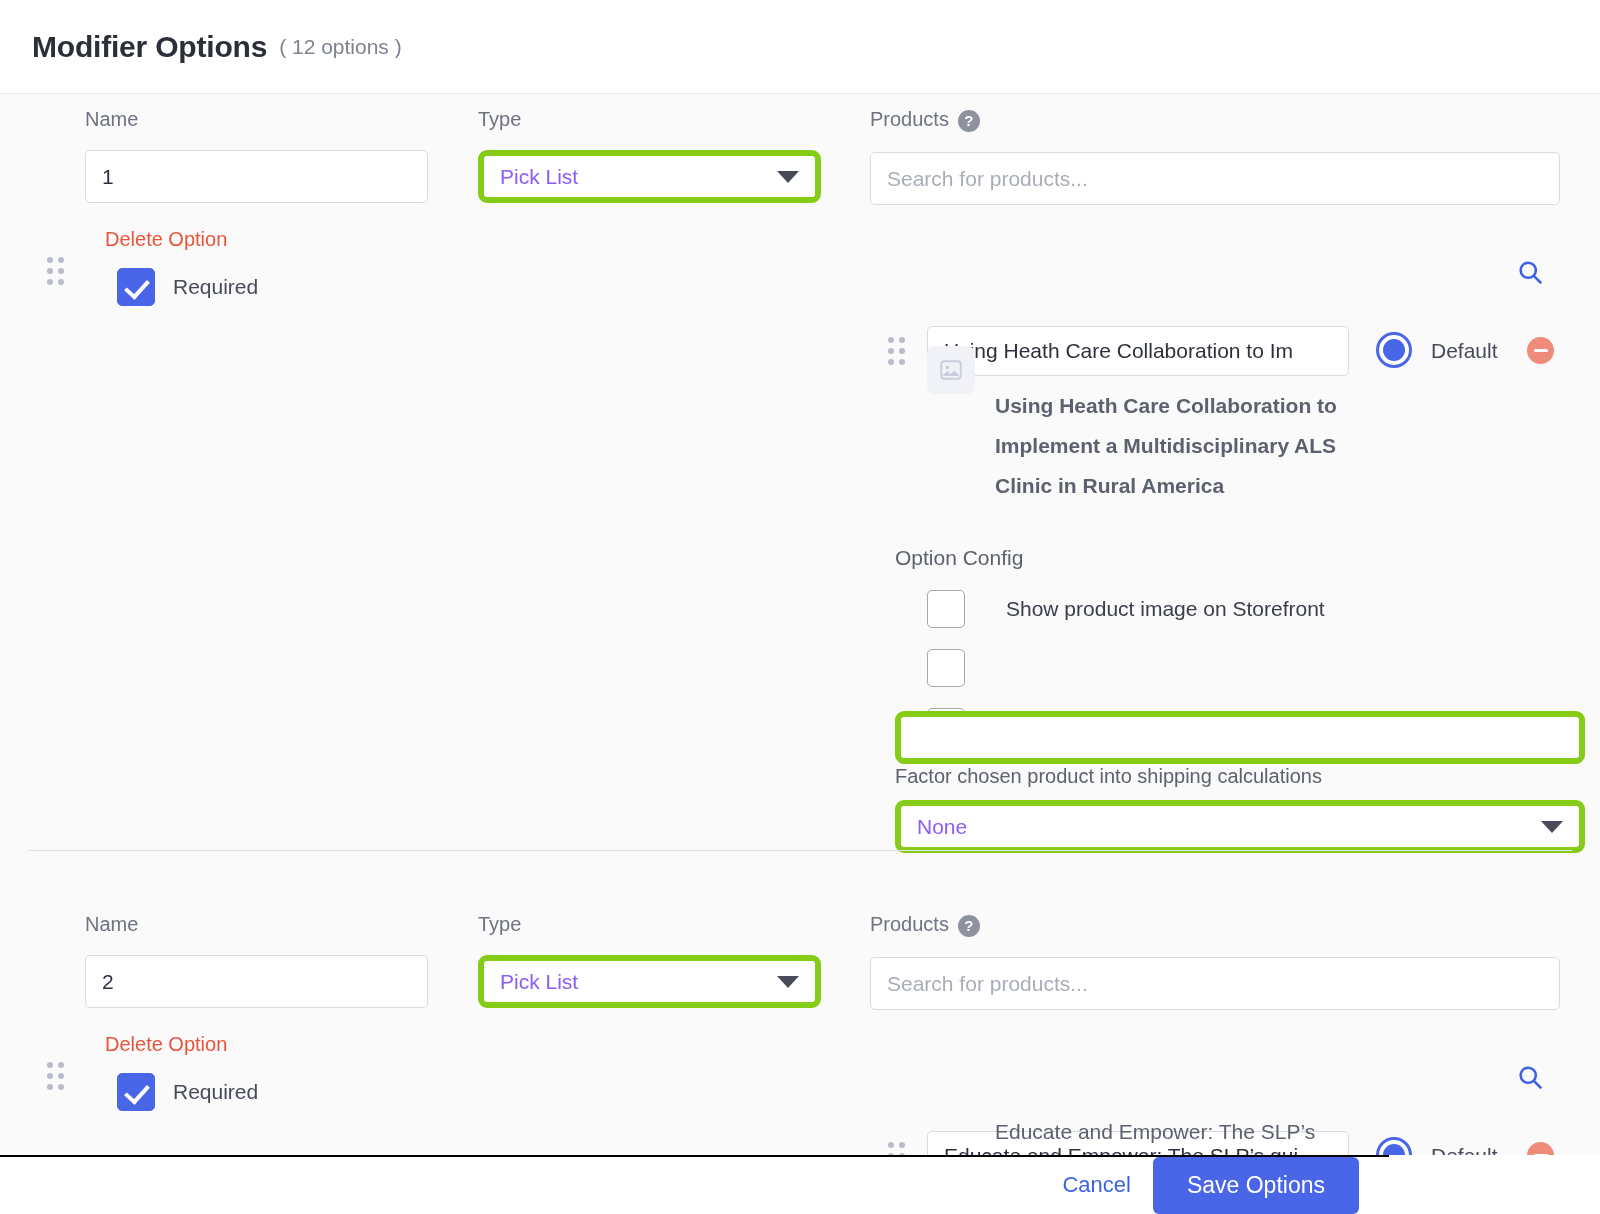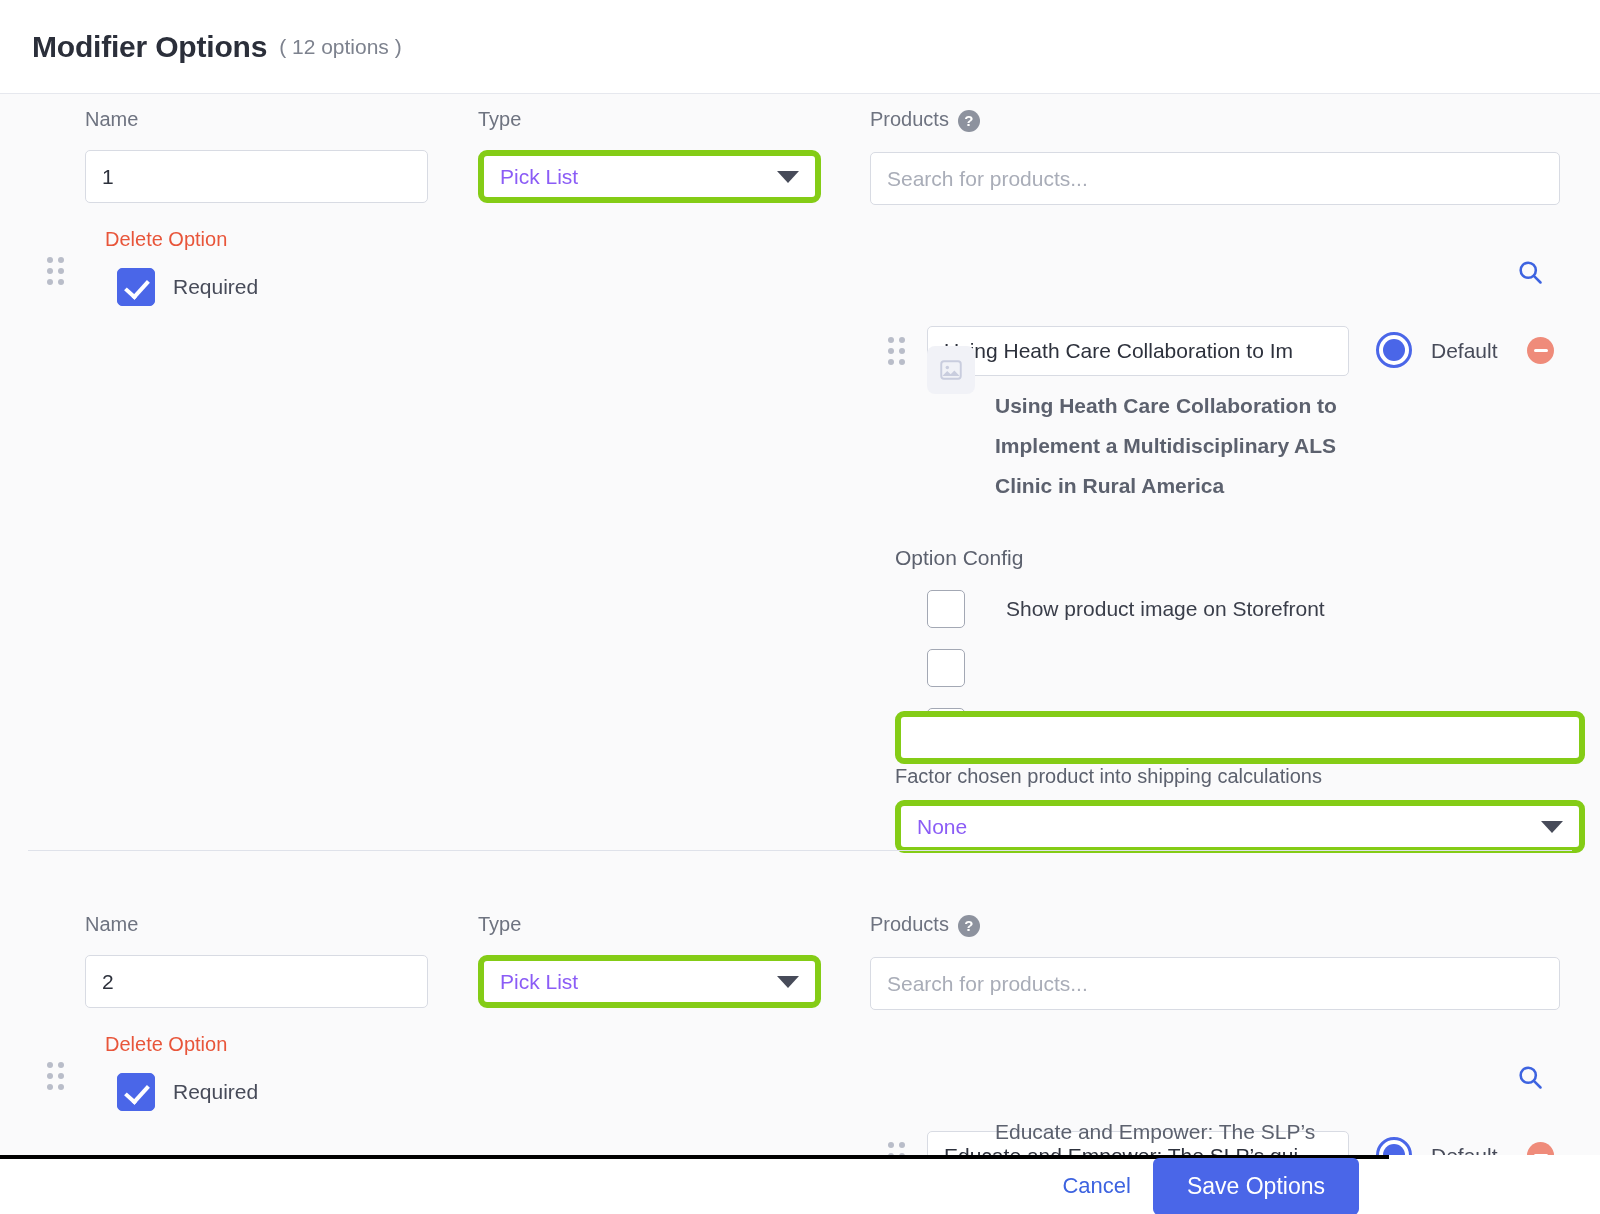--- a/index.html
+++ b/index.html
@@ -271,21 +271,21 @@
     color: #5c616e;
   }
 
   
   .modal-footer {
     position: absolute;
     left: 0; top: 1155px;
     width: 1389px;
     height: 59px;
     background: #ffffff;
-    border-top: 4px solid #000000;
+    border-top: 2px solid #000000;
     display: flex;
     align-items: center;
     justify-content: flex-end;
     padding-right: 30px;
     gap: 22px;
   }
   .cancel-link {
     font-size: 22px;
     color: #3d63e0;
     cursor: pointer;

